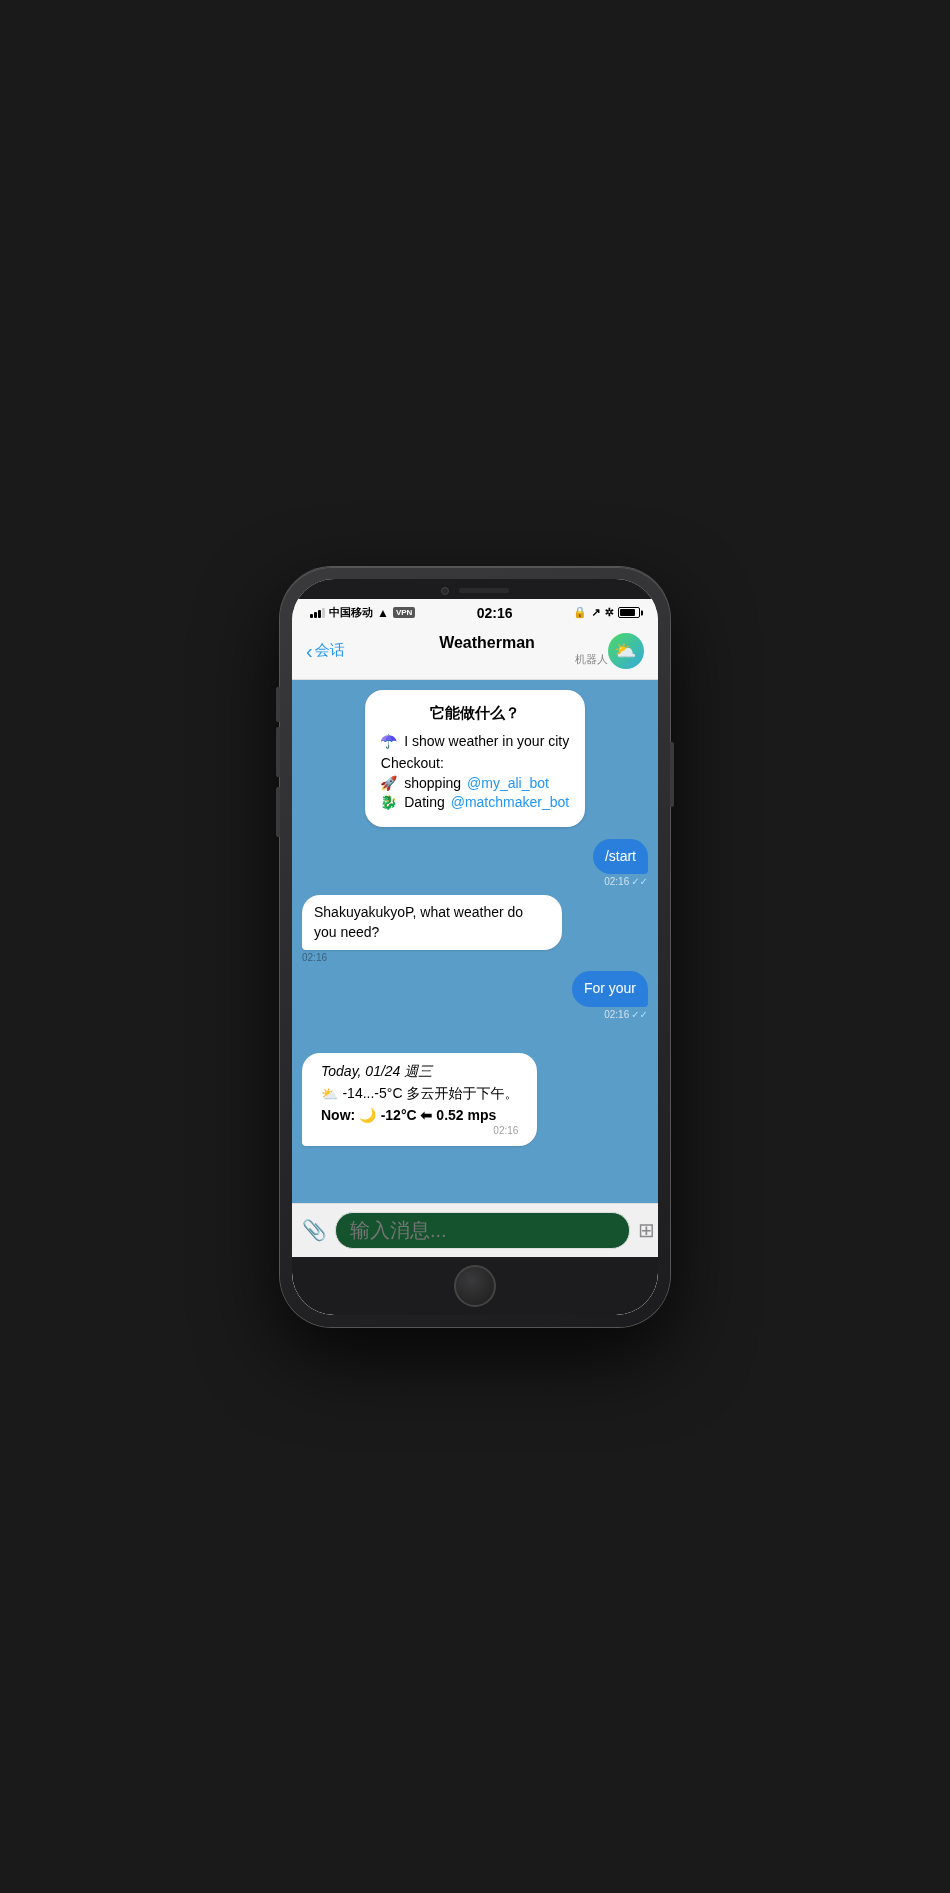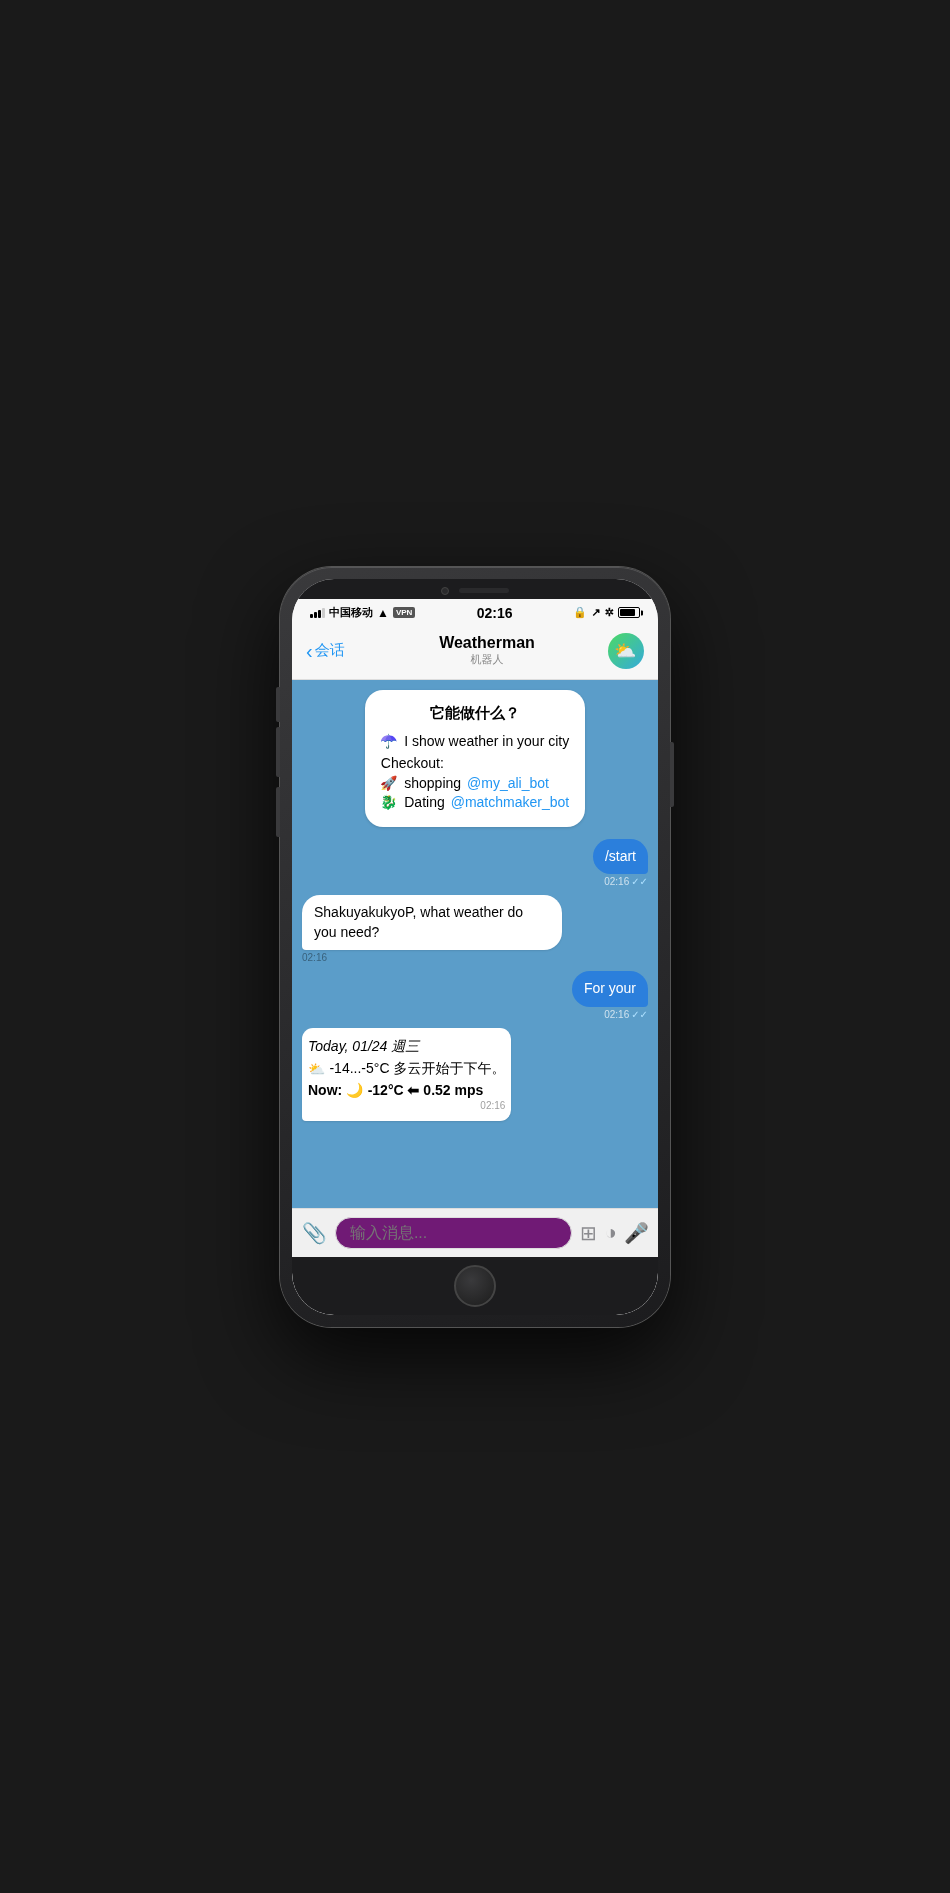--- a/index.html
+++ b/index.html
@@ -191,20 +191,21 @@
       text-align: center;
     }
     .header-title {
       font-size: 16px;
       font-weight: 700;
       color: #000;
     }
     .header-subtitle {
       font-size: 11px;
       color: #888;
+      text-align: right;
     }
 
     .header-avatar {
       width: 36px;
       height: 36px;
       border-radius: 50%;
       background: linear-gradient(135deg, #4cd964, #34aadc);
       display: flex;
       align-items: center;
       justify-content: center;
@@ -326,27 +327,28 @@
     }
 
     .checkmarks {
       color: #aee0ff;
       font-size: 10px;
     }
 
     
     .weather-bubble {
       background: #fff;
-      border-radius: 11px;
+      border-radius: 18px;
       border-bottom-left-radius: 4px;
-      padding: 10px 6px;
+      padding: 10px 19px;
       max-width: 78%;
       font-size: 14px;
       color: #000;
       box-shadow: 0 1px 2px rgba(0,0,0,0.1);
+      margin-top: 25px;
     }
     .weather-date-line {
       font-style: italic;
       font-size: 14px;
       margin-bottom: 4px;
     }
     .weather-temp-line {
       font-size: 14px;
       margin-bottom: 4px;
       display: flex;
@@ -401,25 +403,25 @@
     }
 
     .input-icon {
       font-size: 20px;
       color: #8a8a8e;
       cursor: pointer;
     }
 
     .input-field {
       flex: 1;
-      background: #701a75;
+      background: #14532d;
       border: 1px solid #ddd;
       border-radius: 18px;
       padding: 6px 14px;
-      font-size: 16px;
+      font-size: 20px;
       color: #999;
       outline: none;
     }
 
     .input-right-icons {
       display: flex;
       align-items: center;
       gap: 8px;
     }
 

